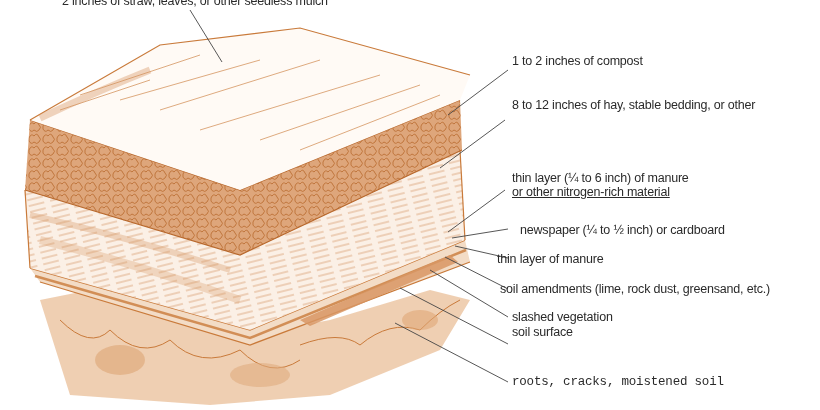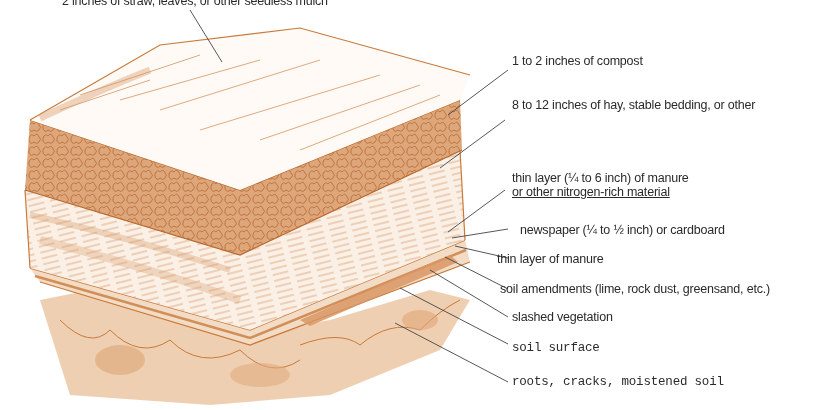--- a/index.html
+++ b/index.html
@@ -81,16 +81,16 @@
 
   <div class="label" style="left:62px; top:-7px;">2 inches of straw, leaves, or other seedless mulch</div>
   <div class="label" style="left:512px; top:53px;">1 to 2 inches of compost</div>
   <div class="label" style="left:512px; top:97px;">8 to 12 inches of hay, stable bedding, or other</div>
   <div class="label" style="left:512px; top:170px;">thin layer (¼ to 6 inch) of manure</div>
   <div class="label" style="left:512px; top:184px;text-decoration:underline;">or other nitrogen-rich material</div>
   <div class="label" style="left:520px; top:222px;">newspaper (¼ to ½ inch) or cardboard</div>
   <div class="label" style="left:497px; top:251px;">thin layer of manure</div>
   <div class="label" style="left:500px; top:281px;">soil amendments (lime, rock dust, greensand, etc.)</div>
   <div class="label" style="left:512px; top:309px;">slashed vegetation</div>
-  <div class="label" style="left:512px; top:340px;font-family:Liberation Mono, monospace;">soil surface</div>
+  <div class="label" style="left:512px; top:324px;">soil surface</div>
   <div class="label" style="left:512px; top:374px;font-family:Liberation Mono, monospace;">roots, cracks, moistened soil</div>
 
 </div>
 
 </body></html>

